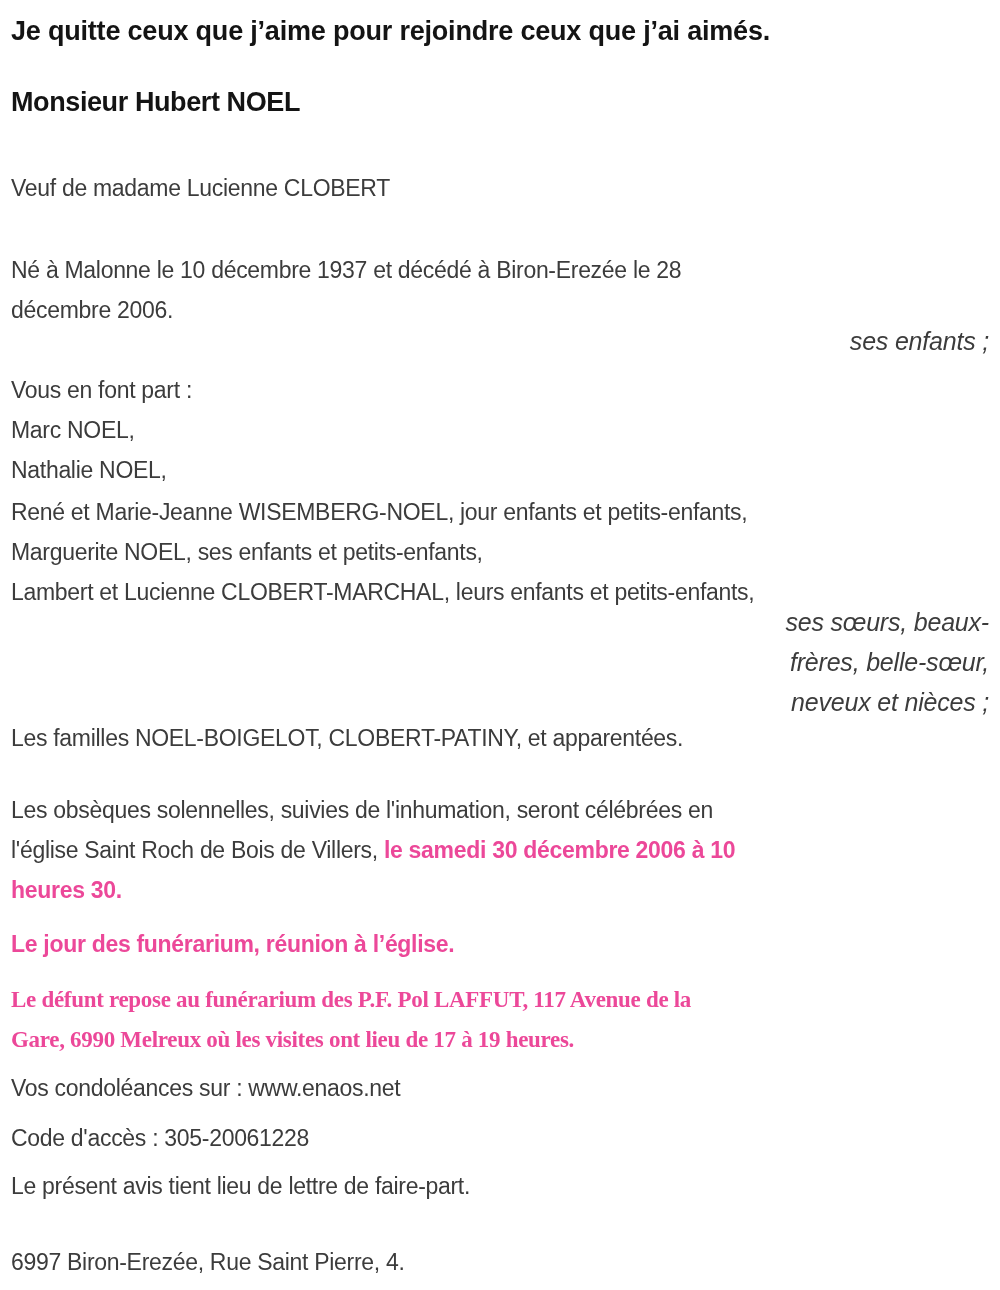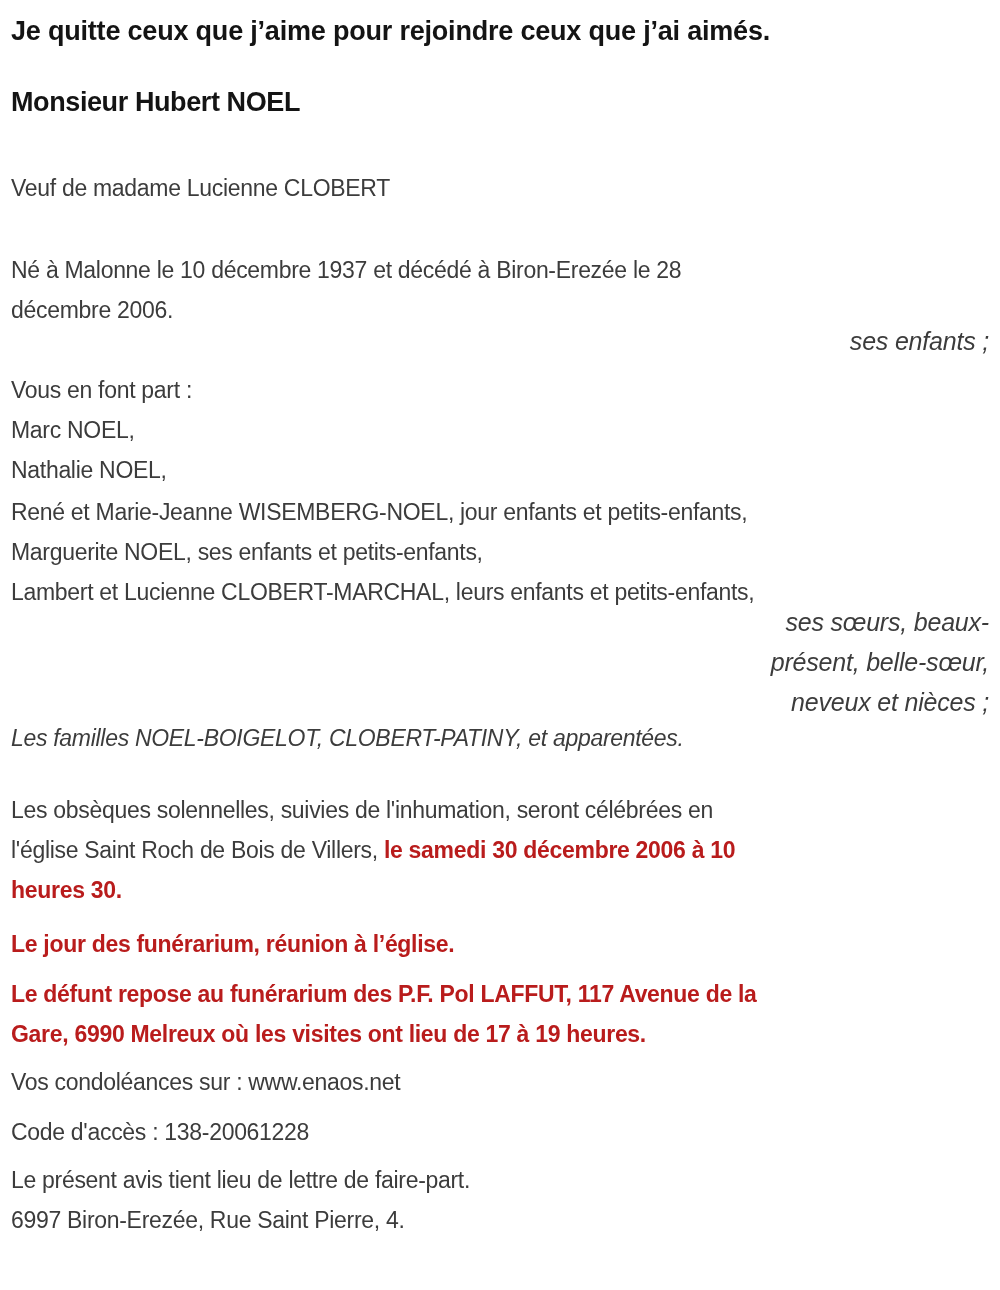--- a/index.html
+++ b/index.html
@@ -44,31 +44,31 @@
   .part-block { margin-top: 14px; }
   .relation {
     font-style: italic;
     text-align: right;
     font-size: 25px;
     letter-spacing: -0.2px;
   }
   .children-relation { line-height: 30px; margin-top: -4px; }
   .siblings { margin-top: 2px; }
   .siblings-relation { line-height: 40px; margin-top: -10px; }
-  .families { margin-top: -4px; font-style: italic; }
+  .families { margin-top: -4px; }
   .ceremony { margin-top: 32px; }
   .funeral-day { margin-top: 14px; }
-  .repose { margin-top: 10px; }
+  .repose { margin-top: 16px; font-family: Liberation Serif, serif; }
   .condolences { margin-top: 8px; }
   .access-code { margin-top: 10px; }
   .letter-notice { margin-top: 8px; }
-  .address { }
+  .address { margin-top: 36px; }
   .b {
     font-weight: 700;
-    color: #b91c1c;
+    color: #ec4899;
   }
 </style>
 </head>
 <body>
 
 <div class="notice">
 
   <div class="epitaph line">Je quitte ceux que j’aime pour rejoindre ceux que j’ai aimés.</div>
 
   <div class="deceased-name line">Monsieur Hubert NOEL</div>
@@ -89,40 +89,40 @@
   </div>
 
   <div class="body-text siblings">
     <div class="line">René et Marie-Jeanne WISEMBERG-NOEL, jour enfants et petits-enfants,</div>
     <div class="line">Marguerite NOEL, ses enfants et petits-enfants,</div>
     <div class="line">Lambert et Lucienne CLOBERT-MARCHAL, leurs enfants et petits-enfants,</div>
   </div>
 
   <div class="body-text relation siblings-relation">
     <div class="line">ses sœurs, beaux-</div>
-    <div class="line">présent, belle-sœur,</div>
+    <div class="line">frères, belle-sœur,</div>
     <div class="line">neveux et nièces ;</div>
   </div>
 
   <div class="body-text families line">Les familles NOEL-BOIGELOT, CLOBERT-PATINY, et apparentées.</div>
 
   <div class="body-text ceremony">
     <div class="line">Les obsèques solennelles, suivies de l'inhumation, seront célébrées en</div>
     <div class="line"><span>l'église Saint Roch de Bois de Villers, </span><span class="b">le samedi 30 décembre 2006 à 10</span></div>
     <div class="line b">heures 30.</div>
   </div>
 
   <div class="body-text funeral-day b line">Le jour des funérarium, réunion à l’église.</div>
 
   <div class="body-text repose b">
     <div class="line">Le défunt repose au funérarium des P.F. Pol LAFFUT, 117 Avenue de la</div>
     <div class="line">Gare, 6990 Melreux où les visites ont lieu de 17 à 19 heures.</div>
   </div>
 
   <div class="body-text condolences line">Vos condoléances sur : www.enaos.net</div>
 
-  <div class="body-text access-code line">Code d'accès : 138-20061228</div>
+  <div class="body-text access-code line">Code d'accès : 305-20061228</div>
 
   <div class="body-text letter-notice line">Le présent avis tient lieu de lettre de faire-part.</div>
 
   <div class="body-text address line">6997 Biron-Erezée, Rue Saint Pierre, 4.</div>
 
 </div>
 
 </body></html>

